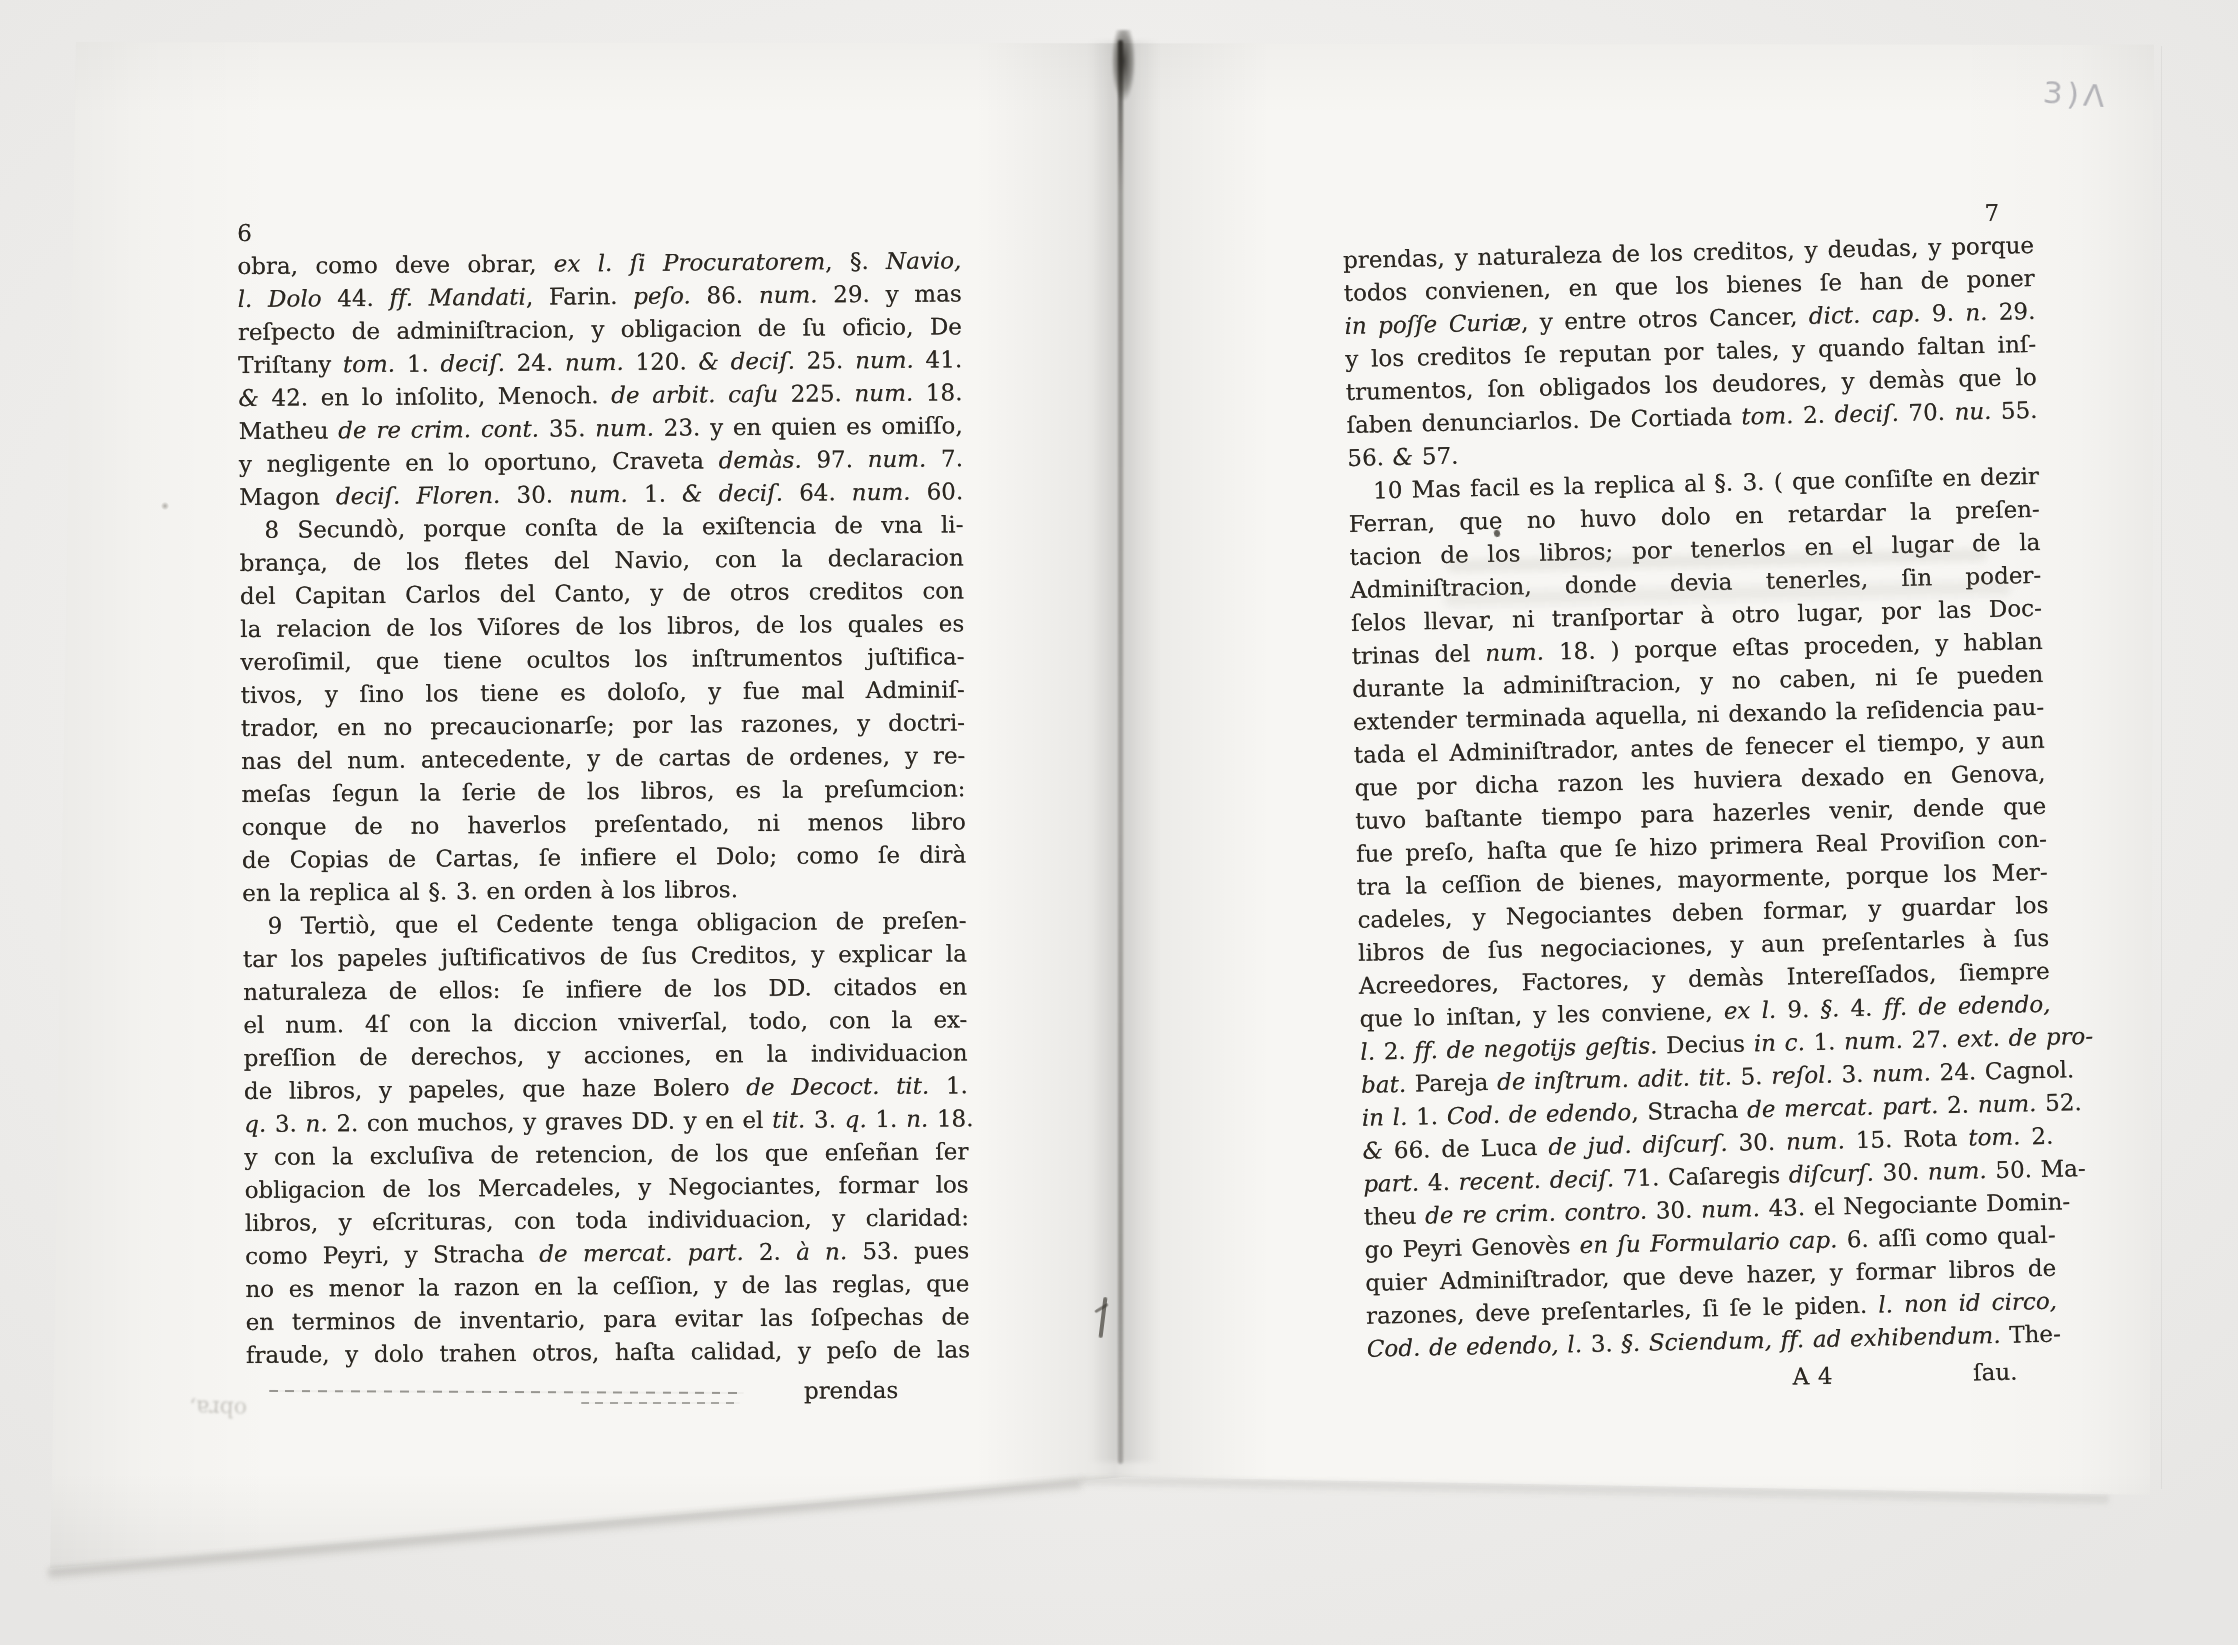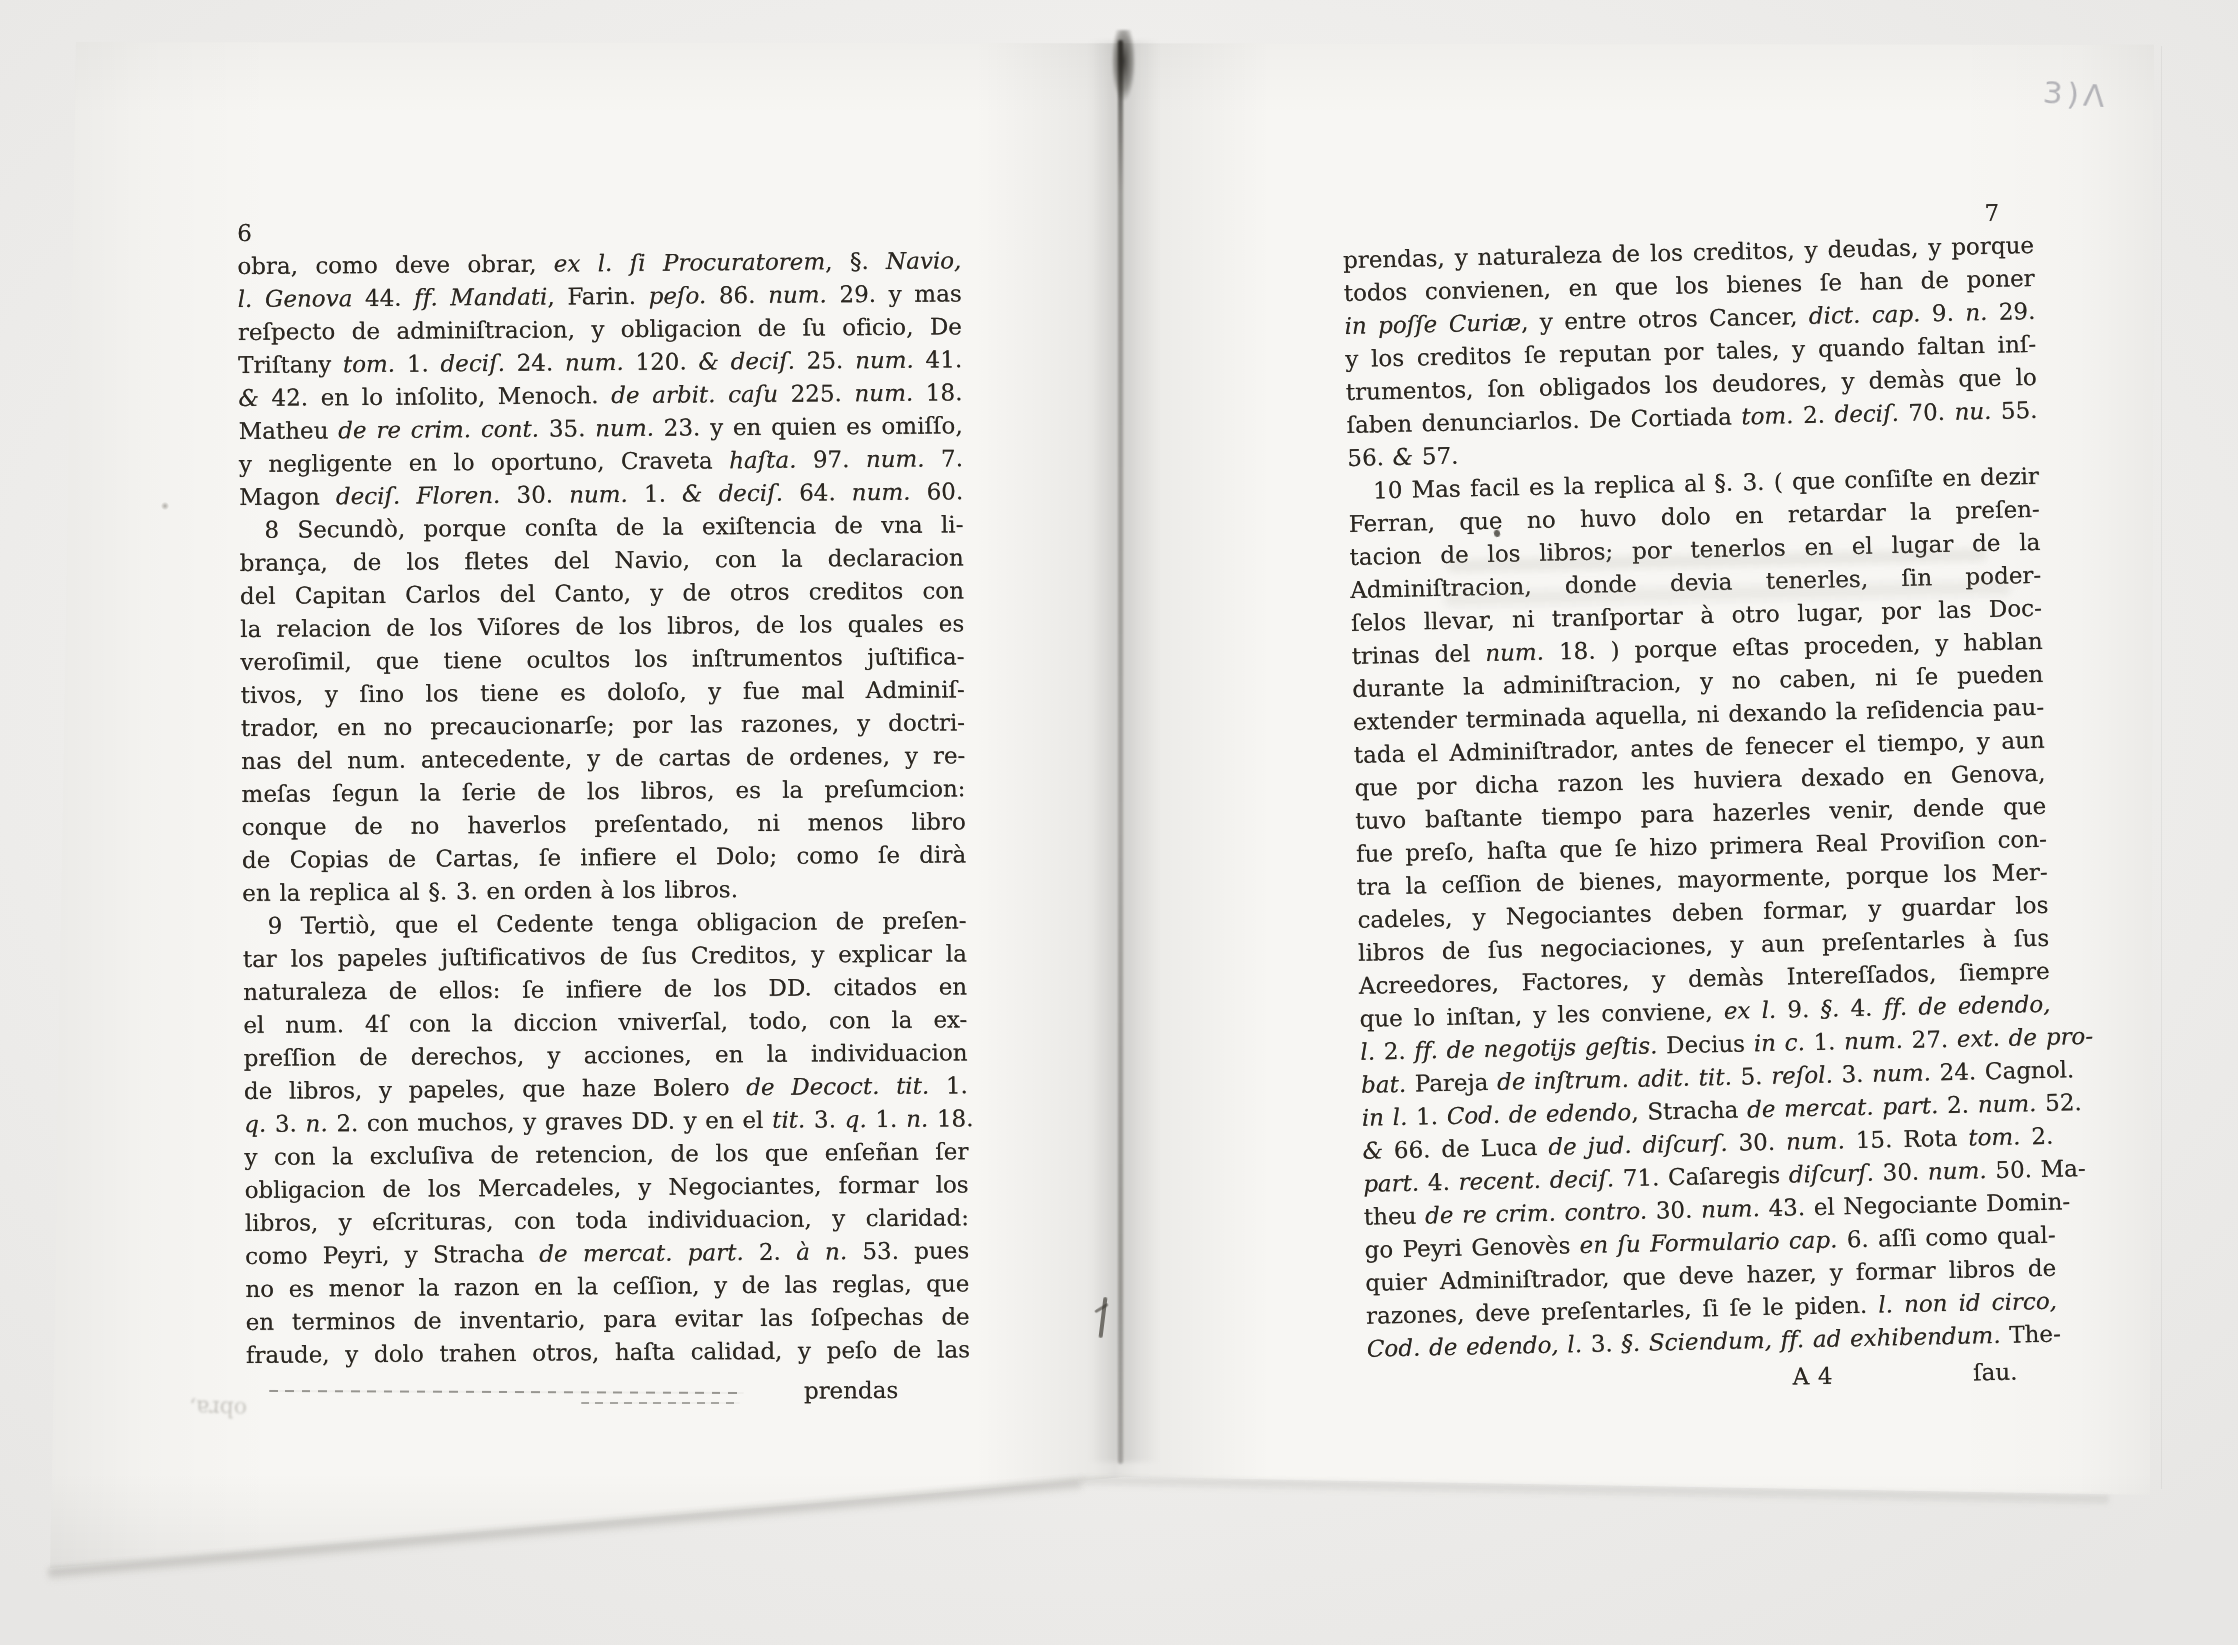--- a/index.html
+++ b/index.html
@@ -132,26 +132,26 @@
 <div class="gutter-blotch"></div>
 <div class="thread-mark"></div>
 <div class="bottom-shadow-left"></div>
 <div class="bottom-shadow-right"></div>
 <div class="edge-line-right"></div>
 
 <div class="textblock left-block">
   <div class="pagenum-row">6</div>
   <div>
       <div class="line">obra, como deve obrar, <i>ex l. ſi Procuratorem</i>, §. <i>Navio,</i></div>
-      <div class="line"><i>l. Genova</i> 44. <i>ff. Mandati</i>, Farin. <i>peſo.</i> 86. <i>num.</i> 29. y mas</div>
+      <div class="line"><i>l. Dolo</i> 44. <i>ff. Mandati</i>, Farin. <i>peſo.</i> 86. <i>num.</i> 29. y mas</div>
       <div class="line">reſpecto de adminiſtracion, y obligacion de ſu oficio, De</div>
       <div class="line">Triſtany <i>tom.</i> 1. <i>deciſ.</i> 24. <i>num.</i> 120. <i>&amp; deciſ.</i> 25. <i>num.</i> 41.</div>
       <div class="line"><i>&amp;</i> 42. en lo inſolito, Menoch. <i>de arbit. caſu</i> 225. <i>num.</i> 18.</div>
       <div class="line">Matheu <i>de re crim. cont.</i> 35. <i>num.</i> 23. y en quien es omiſſo,</div>
-      <div class="line">y negligente en lo oportuno, Craveta <i>haſta.</i> 97. <i>num.</i> 7.</div>
+      <div class="line">y negligente en lo oportuno, Craveta <i>demàs.</i> 97. <i>num.</i> 7.</div>
       <div class="line">Magon <i>deciſ. Floren.</i> 30. <i>num.</i> 1. <i>&amp; deciſ.</i> 64. <i>num.</i> 60.</div>
       <div class="line indent">8  Secundò, porque conſta de la exiſtencia de vna li-</div>
       <div class="line">brança, de los fletes del Navio, con la declaracion</div>
       <div class="line">del Capitan Carlos del Canto, y de otros creditos con</div>
       <div class="line">la relacion de los Viſores de los libros, de los quales es</div>
       <div class="line">veroſimil, que tiene ocultos los inſtrumentos juſtifica-</div>
       <div class="line">tivos, y ſino los tiene es doloſo, y fue mal Adminiſ-</div>
       <div class="line">trador, en no precaucionarſe; por las razones, y doctri-</div>
       <div class="line">nas del num. antecedente, y de cartas de ordenes, y re-</div>
       <div class="line">meſas ſegun la ſerie de los libros, es la preſumcion:</div>

